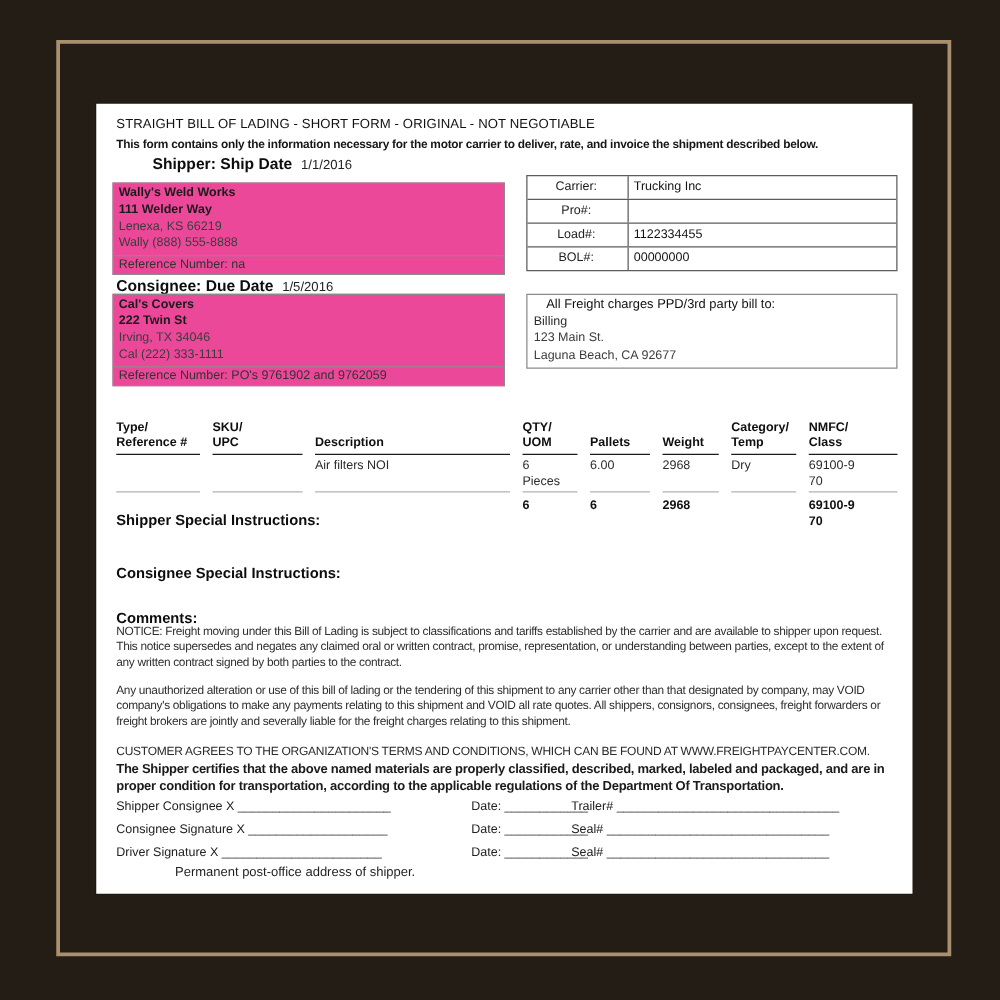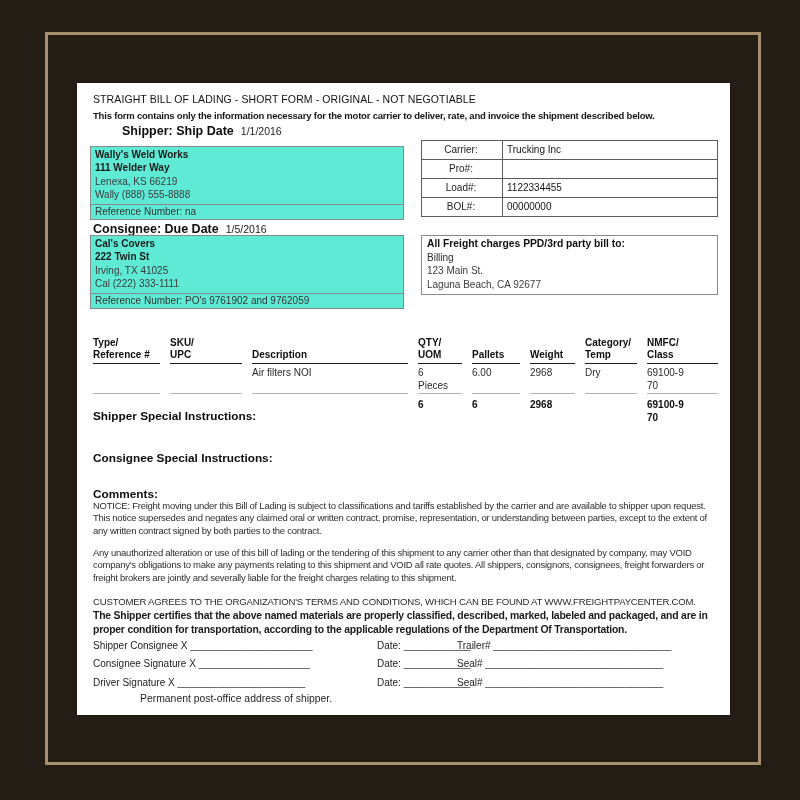--- a/index.html
+++ b/index.html
@@ -35,21 +35,21 @@
   .party-heading{
     left:16px;font-size:12.5px;font-weight:bold;color:#0d0d0d;
   }
   .party-heading .date{
     font-size:10.5px;font-weight:normal;margin-left:7px;color:#222;
   }
   .addr-box{
     left:13px;width:312px;
     border:1px solid #8a8a8a;
     font-size:10px;line-height:13.4px;
-    background:#5eead4;
+    background:#ec4899;
   }
   .addr-box .lines{padding:1px 4px 2px 4px;}
   .addr-line-strong{font-weight:600;color:#1a1a1a;}
   .addr-line{color:#3c3c3c;}
   .ref-row{
     border-top:1px solid #8a8a8a;
     padding:0 4px 1px 4px;color:#333;
   }
   .carrier-table{
     left:344px;width:295px;
@@ -67,21 +67,21 @@
     flex:0 0 78px;
   }
   .carrier-value{padding-left:4px;color:#141414;}
   .freight-box{
     left:344px;top:152px;width:297px;
     border:1px solid #8a8a8a;
     font-size:10px;line-height:13.6px;
     padding:1px 5px 3px 5px;
     box-sizing:border-box;
   }
-  .freight-box .fb-head{font-weight:bold;font-size:10.3px;color:#101010;}
+  .freight-box .fb-head{font-weight:normal;font-size:10.3px;color:#101010;margin-left:10px;}
   .freight-line{color:#3c3c3c;}
   .freight-line:first-of-type,.freight-line:nth-of-type(2){color:#2a2a2a;}
   .items{
     left:16px;top:252px;width:625px;
     display:grid;
     grid-template-columns:67px 72px 156px 44px 48px 45px 52px 71px;
     column-gap:10px;
     font-size:10px;
   }
   .th{
@@ -175,21 +175,21 @@
     </div>
 
     <div class="abs party-heading" style="top:139px;">
       <span>Consignee: Due Date</span><span class="date">1/5/2016</span>
     </div>
 
     <div class="abs addr-box" style="top:152px;">
       <div class="lines">
         <div class="addr-line-strong">Cal's Covers</div>
         <div class="addr-line-strong">222 Twin St</div>
-        <div class="addr-line">Irving, TX 41025</div>
+        <div class="addr-line">Irving, TX 34046</div>
         <div class="addr-line">Cal (222) 333-1111</div>
       </div>
       <div class="ref-row">Reference Number: PO's 9761902 and 9762059</div>
     </div>
 
     <div class="abs freight-box">
       <div class="fb-head">All Freight charges PPD/3rd party bill to:</div>
       <div class="freight-line">Billing</div>
       <div class="freight-line">123 Main St.</div>
       <div class="freight-line">Laguna Beach, CA 92677</div>

